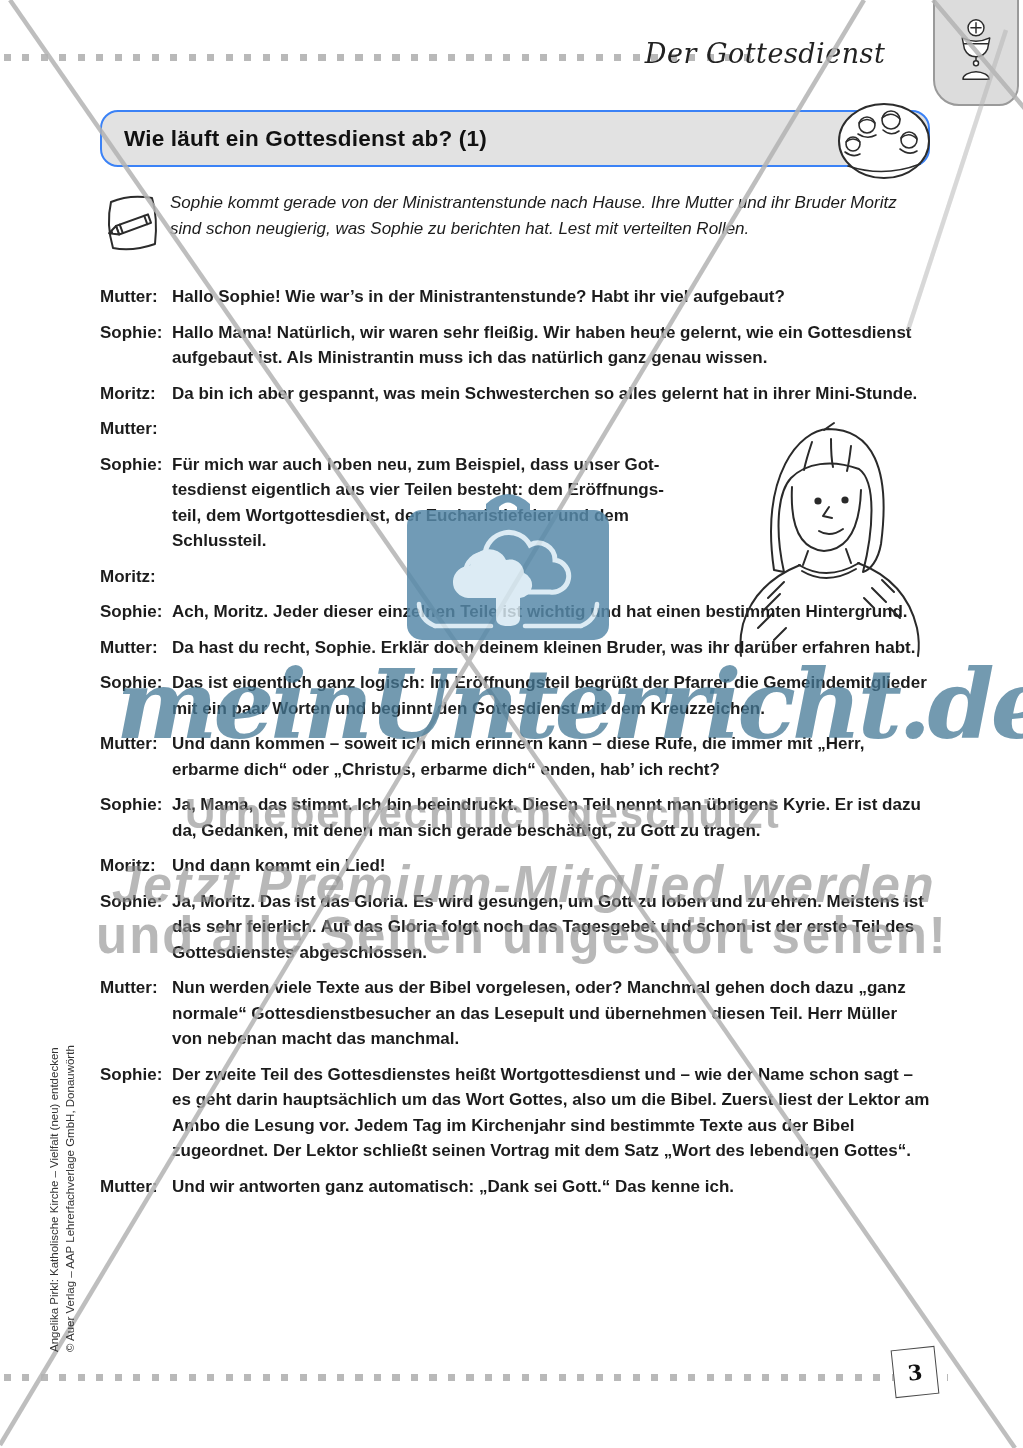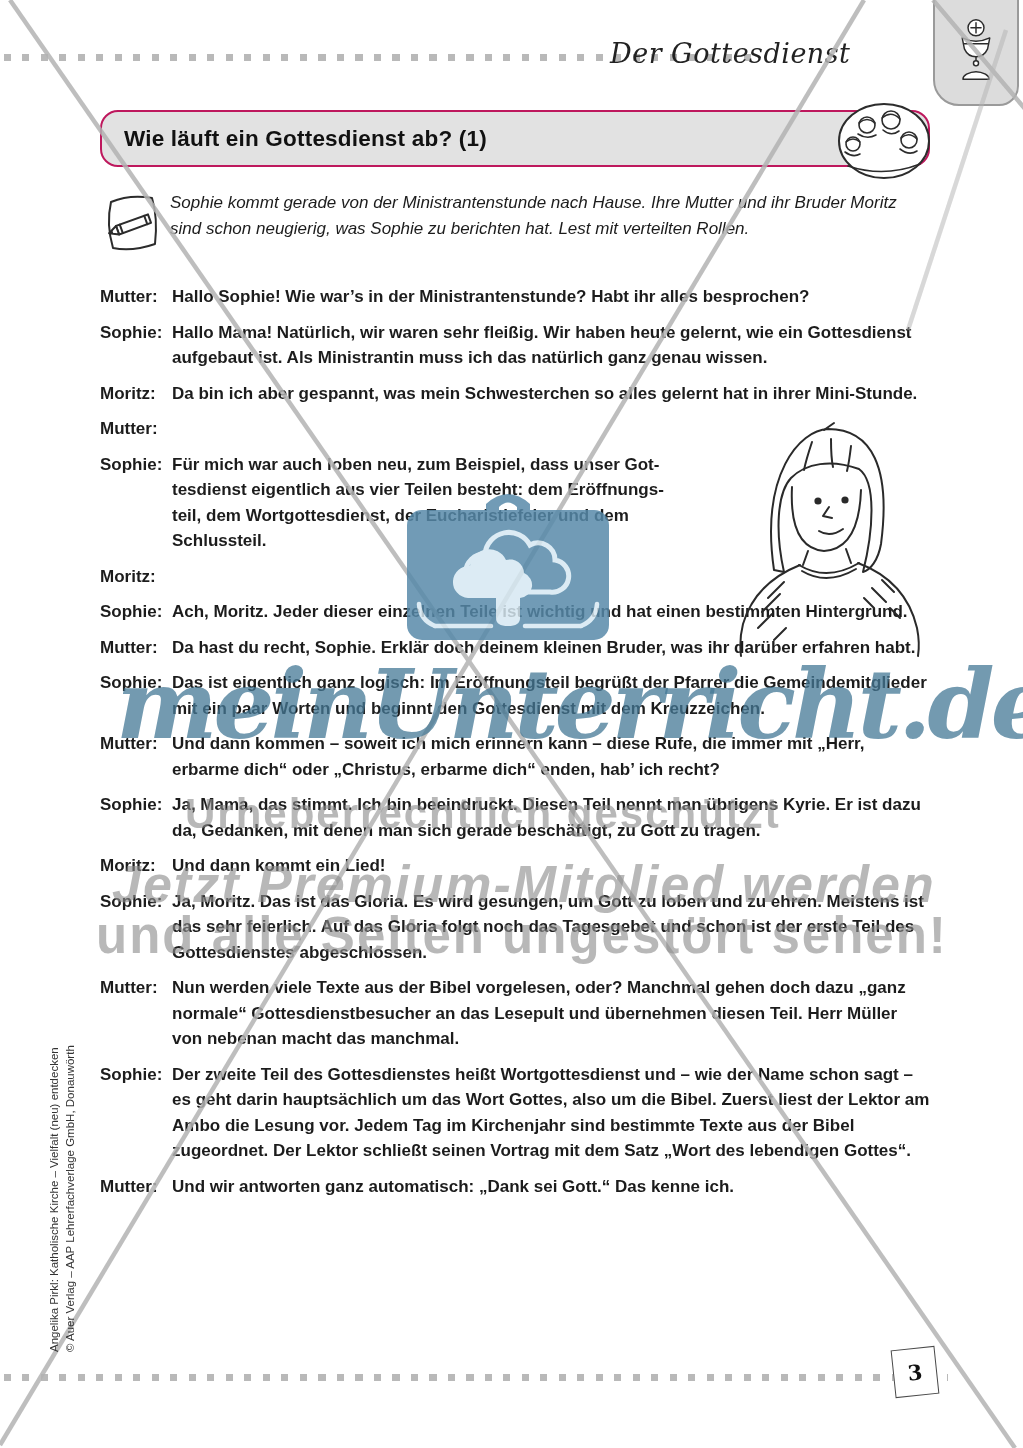--- a/index.html
+++ b/index.html
@@ -2,28 +2,28 @@
 <html><head>
 <meta charset="utf-8">
 <style>
   html,body{margin:0;padding:0;background:#fff;}
   body{width:1023px;height:1448px;position:relative;overflow:hidden;
        font-family:"Liberation Sans",sans-serif;color:#1c1c1c;}
   .sq-row{position:absolute;height:7px;
     background:repeating-linear-gradient(90deg,#b9b9b9 0 7px,transparent 7px 18.5px);}
   #sq-top{left:4px;top:54px;width:752px;}
   #sq-bottom{left:4px;top:1374px;width:944px;}
-  #header-label{position:absolute;left:610px;top:38px;width:310px;text-align:left;
+  #header-label{position:absolute;left:610px;top:38px;width:310px;text-align:center;
     font-family:"DejaVu Serif",serif;font-style:italic;font-size:27px;color:#222;
     letter-spacing:.5px;}
   #chalice-box{position:absolute;left:933px;top:-4px;width:82px;height:106px;
     background:#dcdcdc;border:2px solid #9a9a9a;border-radius:0 0 20px 26px;
     display:flex;align-items:center;justify-content:center;}
   #title-bar{position:absolute;left:100px;top:110px;width:830px;height:57px;
-    background:#e2e2e2;border:2px solid #be185d;border-radius:18px;box-sizing:border-box;
+    background:#e2e2e2;border:2px solid #3b82f6;border-radius:18px;box-sizing:border-box;
     display:flex;align-items:center;}
   #title-bar .title-text{margin-left:22px;font-size:22.5px;font-weight:bold;color:#111;
     letter-spacing:.2px;}
   #family-ill{position:absolute;right:-4px;top:-10px;width:96px;height:78px;}
   #content{position:absolute;left:100px;top:190px;width:832px;}
   #intro{position:relative;min-height:72px;font-style:italic;}
   #intro .note-icon{position:absolute;left:2px;top:0;}
   #intro .intro-text{margin-left:70px;width:748px;font-size:17px;line-height:25.5px;}
   #dialogue{margin-top:22px;margin-left:0;}
   .drow{display:flex;margin-bottom:10px;font-weight:bold;}
@@ -98,21 +98,21 @@
         <path d="M5 34.5 l4 -2 l0 4 z" fill="#2c2c2c"></path>
         <path class="ln" d="M18 30 v9 M44 30 v9"></path>
       </g>
     </svg>
     <div class="intro-text">Sophie kommt gerade von der Ministrantenstunde nach Hause. Ihre Mutter und ihr Bruder Moritz sind schon neugierig, was Sophie zu berichten hat. Lest mit verteilten Rollen.</div>
   </div>
 
   <div id="dialogue">
     <div class="drow">
         <div class="speaker">Mutter:</div>
-        <div class="dtext">Hallo Sophie! Wie war’s in der Ministrantenstunde? Habt ihr alles besprochen?</div>
+        <div class="dtext">Hallo Sophie! Wie war’s in der Ministrantenstunde? Habt ihr viel aufgebaut?</div>
       </div>
     <div class="drow">
         <div class="speaker">Sophie:</div>
         <div class="dtext">Hallo Mama! Natürlich, wir waren sehr fleißig. Wir haben heute gelernt, wie ein Gottesdienst aufgebaut ist. Als Ministrantin muss ich das natürlich ganz genau wissen.</div>
       </div>
     <div class="drow">
         <div class="speaker">Moritz:</div>
         <div class="dtext">Da bin ich aber gespannt, was mein Schwesterchen so alles gelernt hat in ihrer Mini-Stunde.</div>
       </div>
     <div class="drow narrow">

